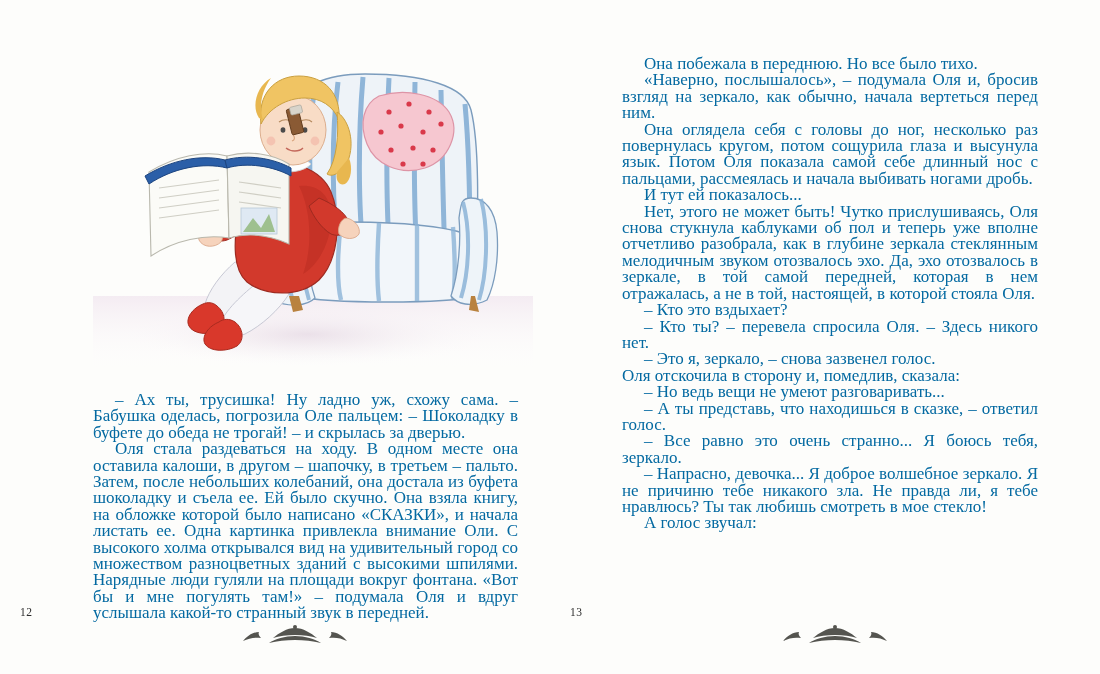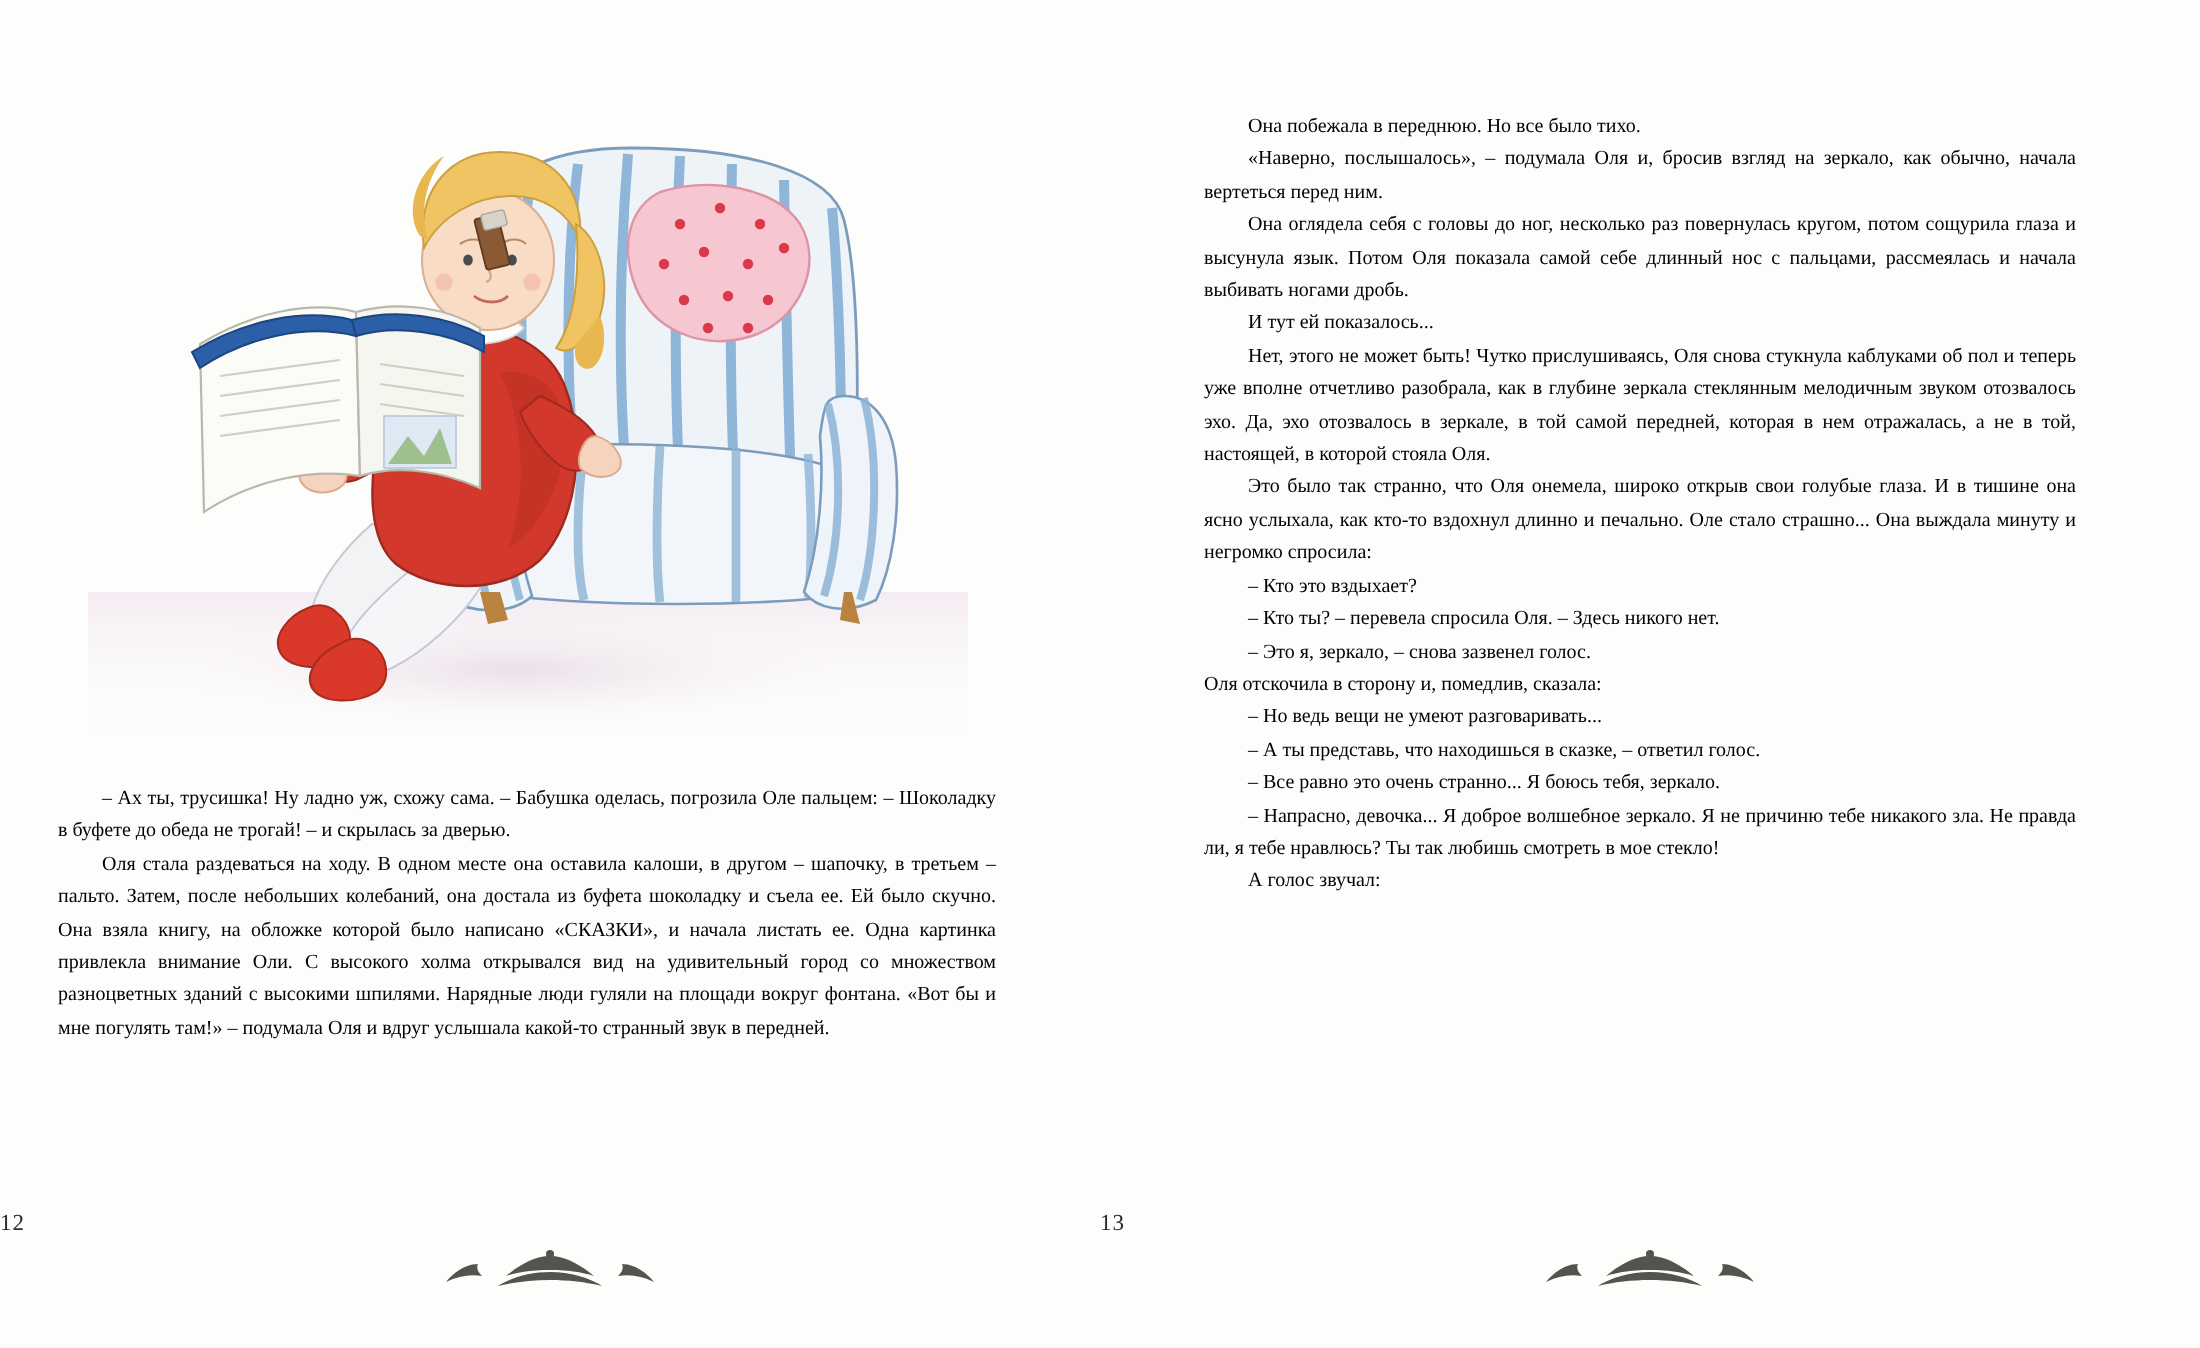--- a/index.html
+++ b/index.html
@@ -20,41 +20,42 @@
     background: #fdfdfb;
     display: flex;
   }
   .page {
     position: relative;
     width: 550px;
     height: 674px;
     box-sizing: border-box;
   }
   .page-left {
-    padding: 46px 52px 0 29px;
+    padding: 46px 52px 0 73px;
+    margin-left: 20px;
   }
   .page-right {
     padding: 56px 62px 0 52px;
   }
 
   
   .illustration {
     position: relative;
     width: 440px;
     height: 330px;
     margin: 0 auto 16px auto;
     overflow: hidden;
   }
   .illu-svg { display: block; }
 
   
   .text-block {
-    font-size: 10px;
+    font-size: 17px;
     line-height: 16.4px;
-    color: #000000;
+    color: #0369a1;
     text-align: justify;
     text-justify: inter-word;
     hyphens: manual;
   }
   .text-block p {
     margin: 0 0 0 0;
     text-indent: 22px;
   }
   .text-block p.noindent {
     text-indent: 0;
@@ -251,21 +252,20 @@
     </div>
   </div>
 
   <div class="page page-right">
     <div class="text-block">
       <p>Она побежала в переднюю. Но все было тихо.</p>
       <p>«Наверно, послышалось», – подумала Оля и, бросив взгляд на зеркало, как обычно, начала вертеться перед ним.</p>
       <p>Она оглядела себя с головы до ног, несколько раз повернулась кругом, потом сощурила глаза и высунула язык. Потом Оля показала самой себе длинный нос с пальцами, рассмеялась и начала выбивать ногами дробь.</p>
       <p>И тут ей показалось...</p>
       <p>Нет, этого не может быть! Чутко прислушиваясь, Оля снова стукнула каблуками об пол и теперь уже вполне отчетливо разобрала, как в глубине зеркала стеклянным мелодичным звуком отозвалось эхо. Да, эхо отозвалось в зеркале, в той самой передней, которая в нем отражалась, а не в той, настоящей, в которой стояла Оля.</p>
-      <p>Это было так странно, что Оля онемела, широко открыв свои голубые глаза. И в тишине она ясно услыхала, как кто-то вздохнул длинно и печально. Оле стало страшно... Она выждала минуту и негромко спросила:</p>
       <p class="dialogue">– Кто это вздыхает?</p>
       <p class="dialogue">– Кто ты? – перевела спросила Оля. – Здесь никого нет.</p>
       <p class="dialogue">– Это я, зеркало, – снова зазвенел голос.</p>
       <p class="noindent">Оля отскочила в сторону и, помедлив, сказала:</p>
       <p class="dialogue">– Но ведь вещи не умеют разговаривать...</p>
       <p class="dialogue">– А ты представь, что находишься в сказке, – ответил голос.</p>
       <p class="dialogue">– Все равно это очень странно... Я боюсь тебя, зеркало.</p>
       <p class="dialogue">– Напрасно, девочка... Я доброе волшебное зеркало. Я не причиню тебе никакого зла. Не правда ли, я тебе нравлюсь? Ты так любишь смотреть в мое стекло!</p>
       <p class="dialogue">А голос звучал:</p>
     </div>

